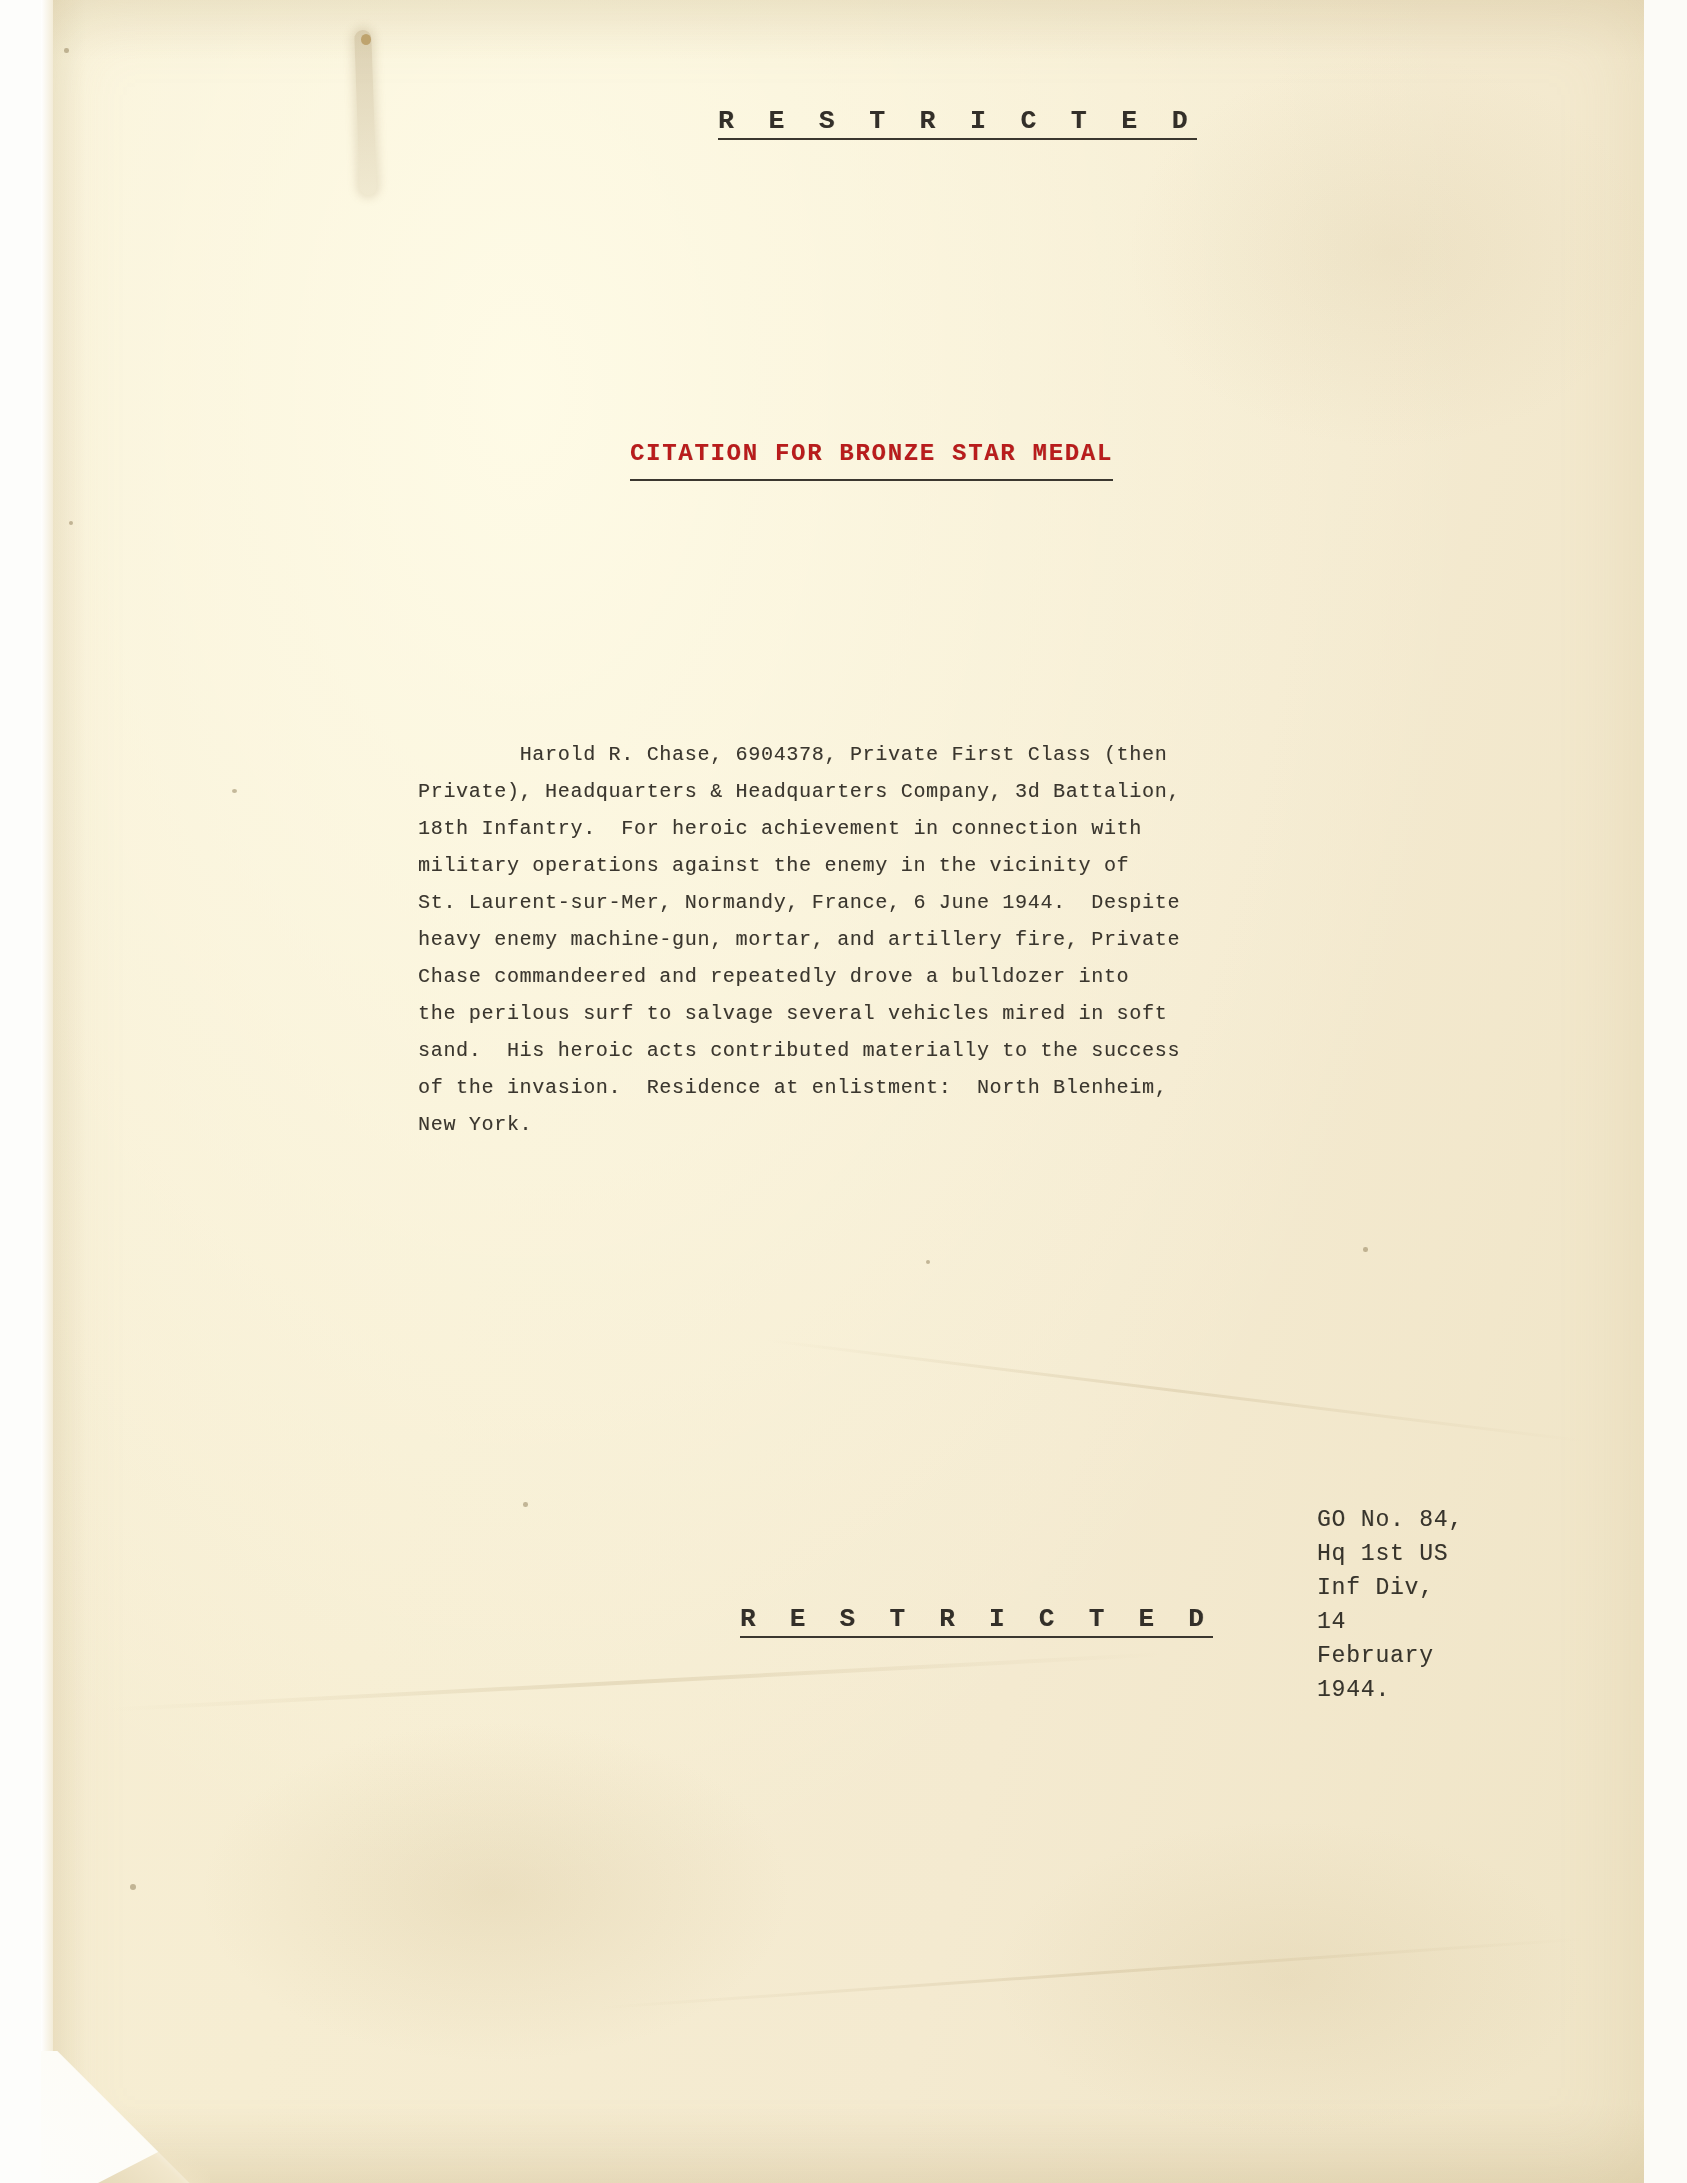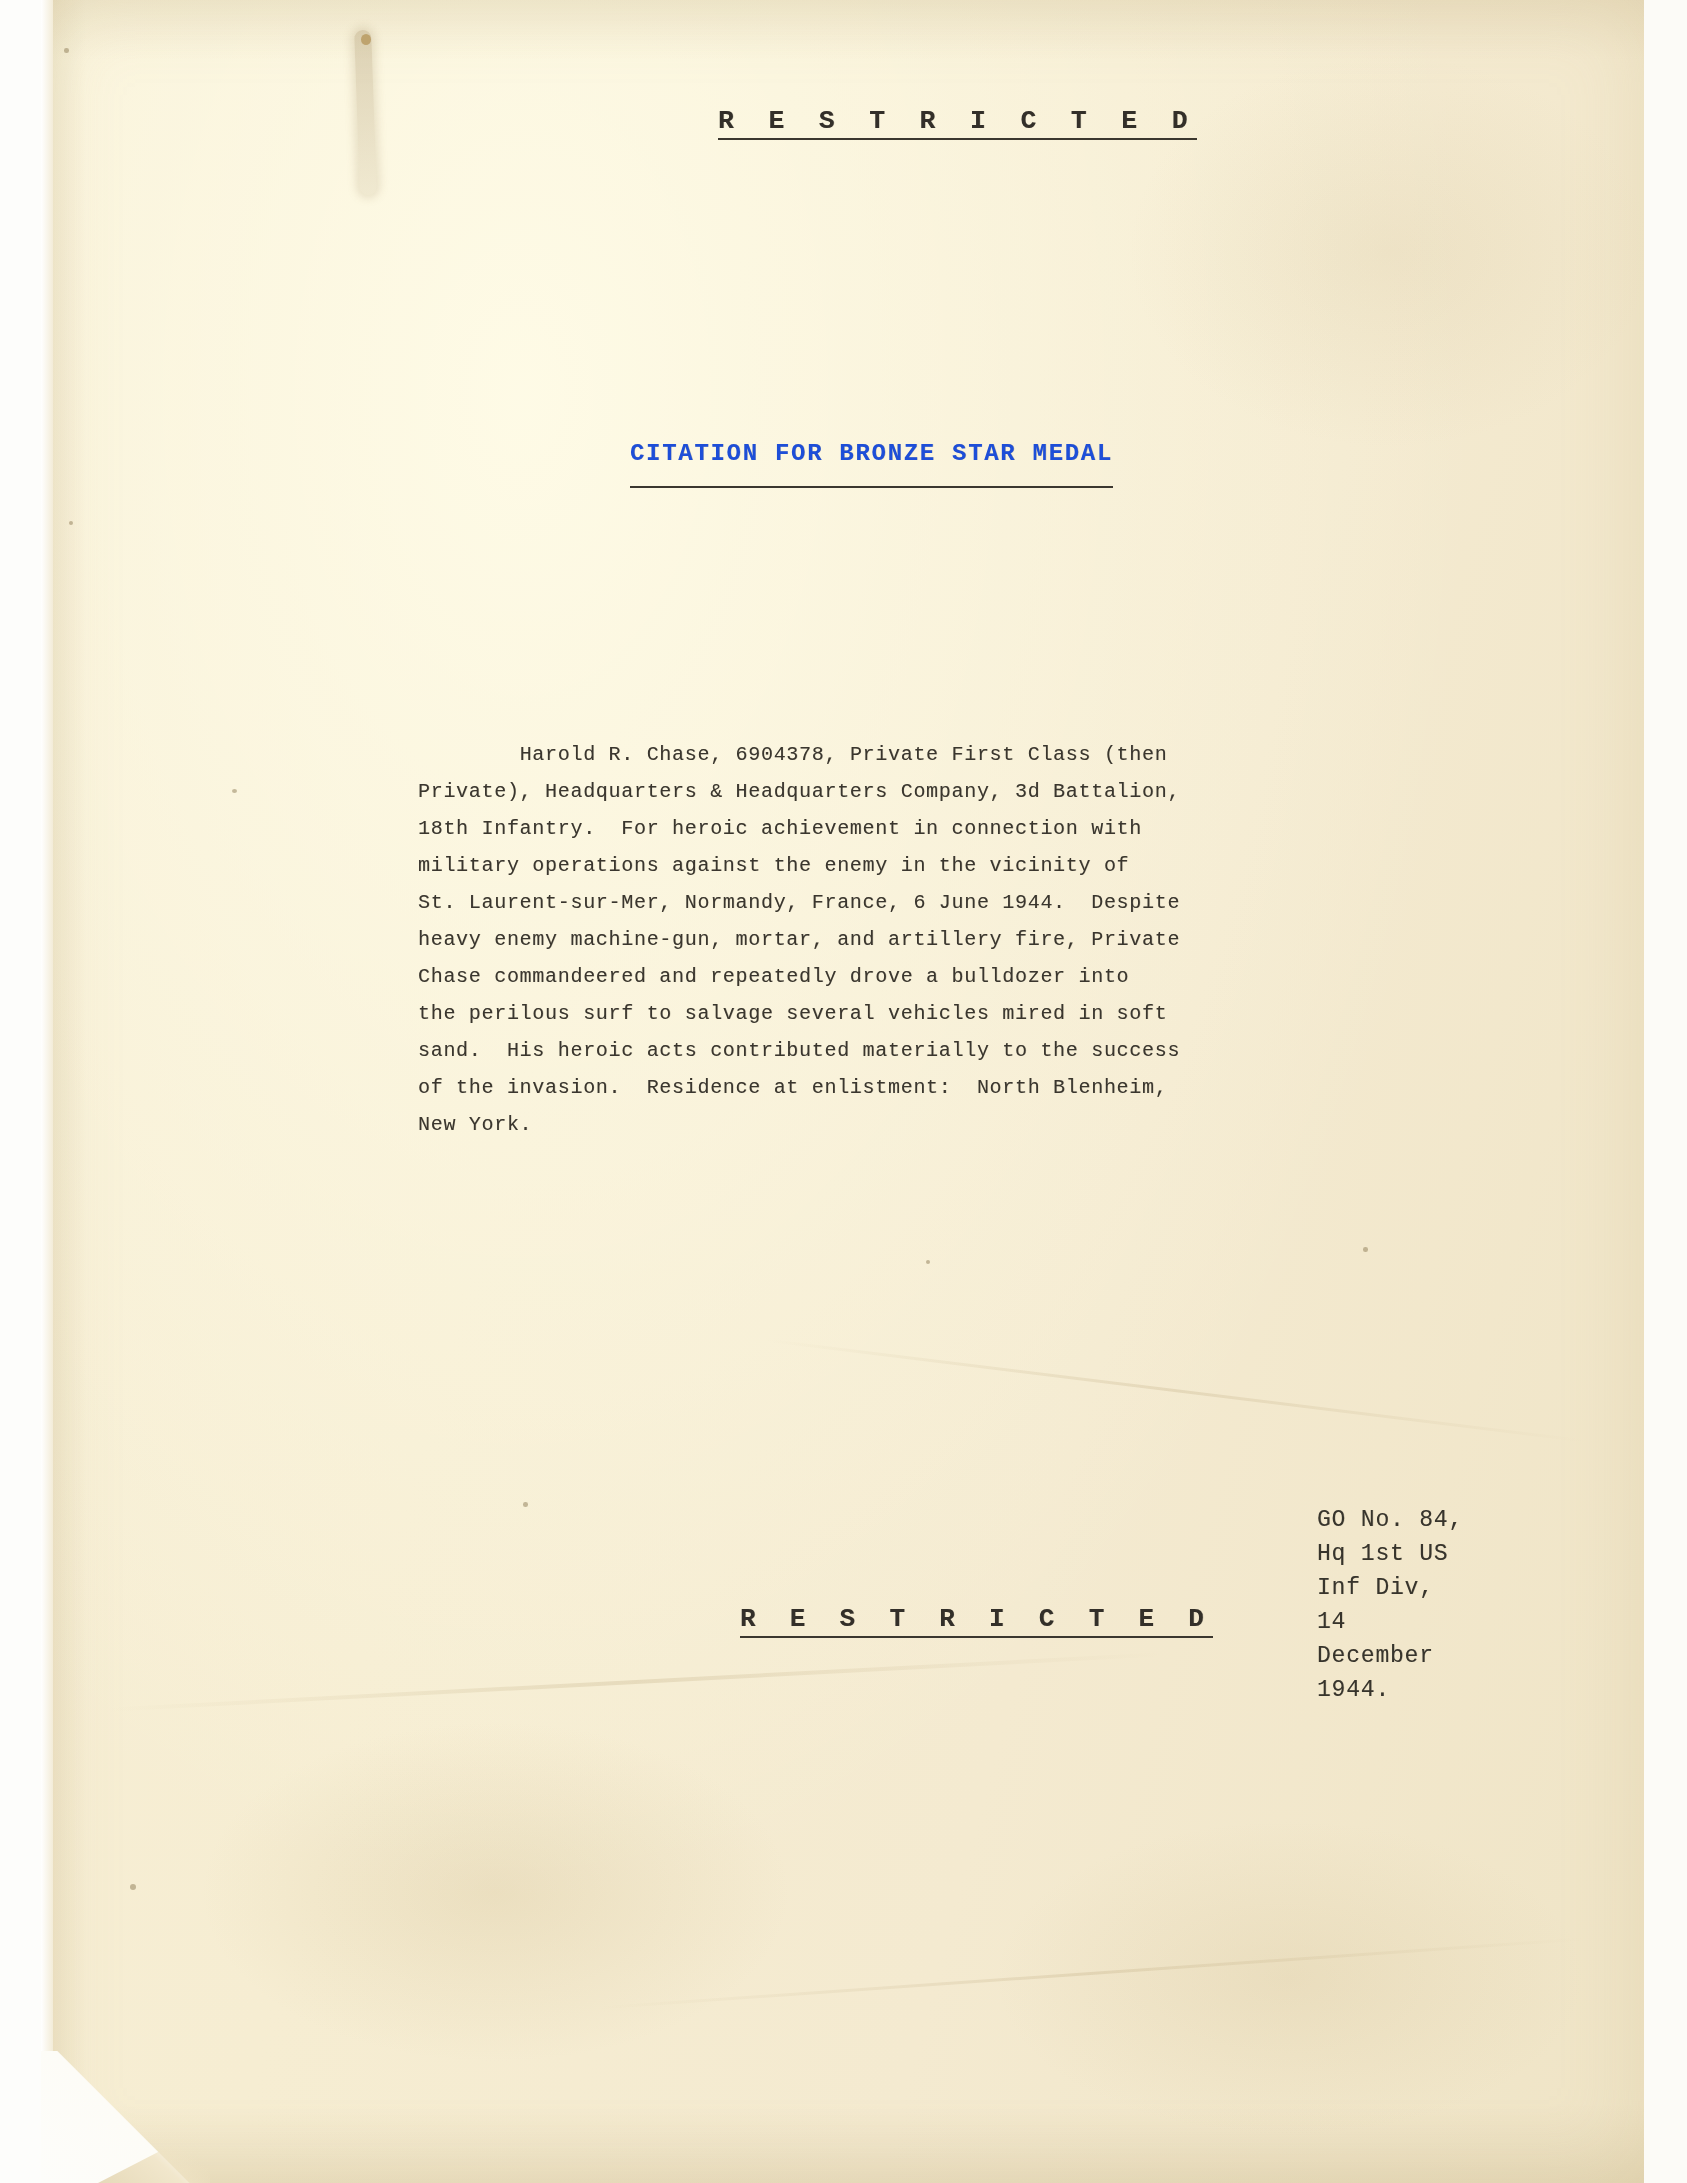--- a/index.html
+++ b/index.html
@@ -140,22 +140,22 @@
     color: #332f29;
   }
 
   #doc-title {
     left: 630px;
     top: 440px;
     font-size: 24px;
     letter-spacing: 1.7px;
     font-weight: 700;
     border-bottom: 2px solid #3b372f;
-    padding-bottom: 19px;
-    color: #1d4ed8;
+    padding-bottom: 12px;
+    color: #b91c1c;
   }
 
   #citation-body {
     left: 418px;
     top: 736px;
     width: 1191px;
     font-size: 20px;
     line-height: 37px;
     letter-spacing: 0.7px;
     color: #3a362e;
@@ -235,18 +235,18 @@
 St. Laurent-sur-Mer, Normandy, France, 6 June 1944.  Despite
 heavy enemy machine-gun, mortar, and artillery fire, Private
 Chase commandeered and repeatedly drove a bulldozer into
 the perilous surf to salvage several vehicles mired in soft
 sand.  His heroic acts contributed materially to the success
 of the invasion.  Residence at enlistment:  North Blenheim,
 New York.</div>
 
   <div class="typed" id="order-block">GO No. 84,
 Hq 1st US Inf Div,
-14 December 1944.</div>
+14 February 1944.</div>
 
   <div class="typed" id="footer-restricted">R E S T R I C T E D</div>
 
 </div>
 
 
 </body></html>

